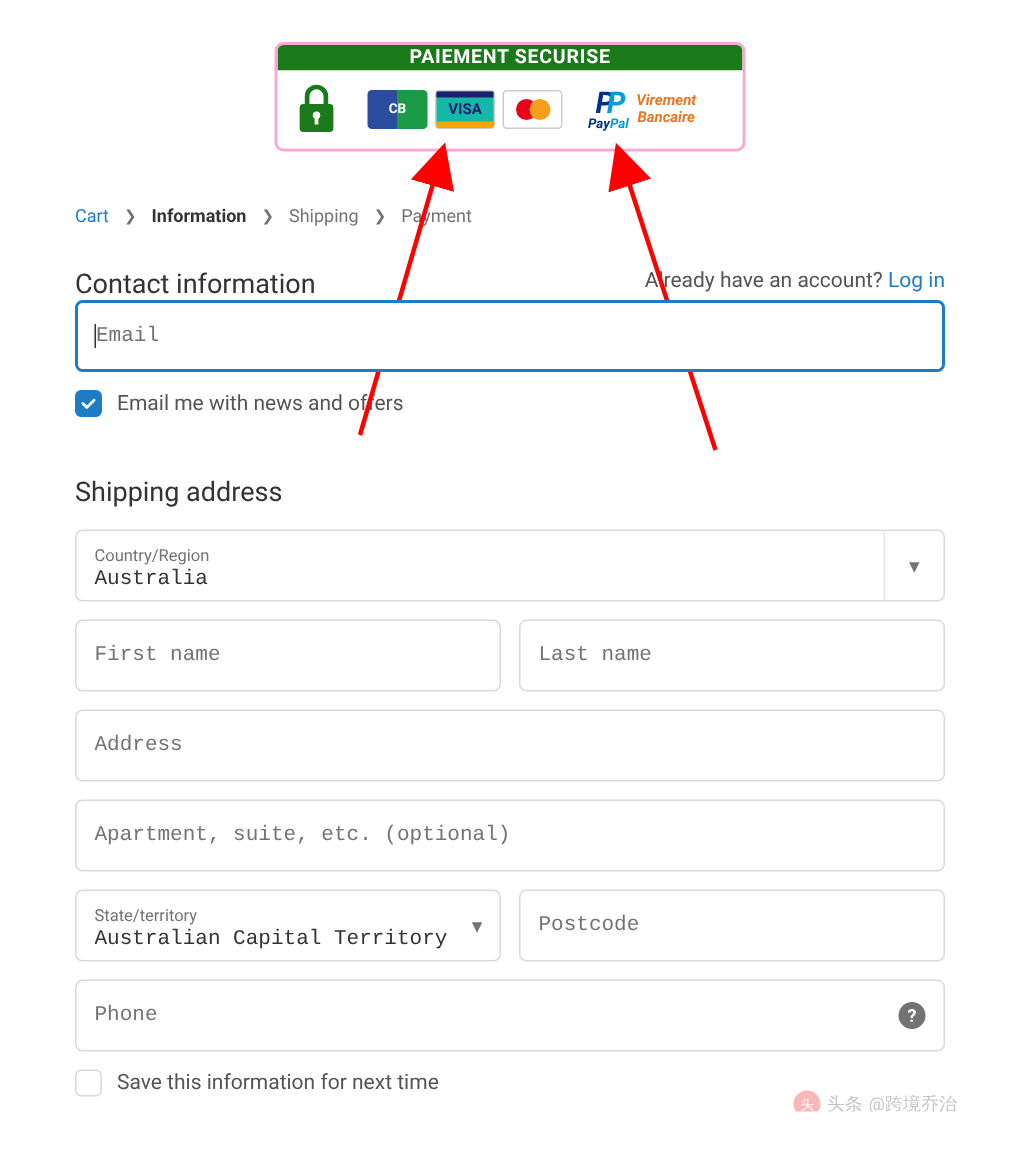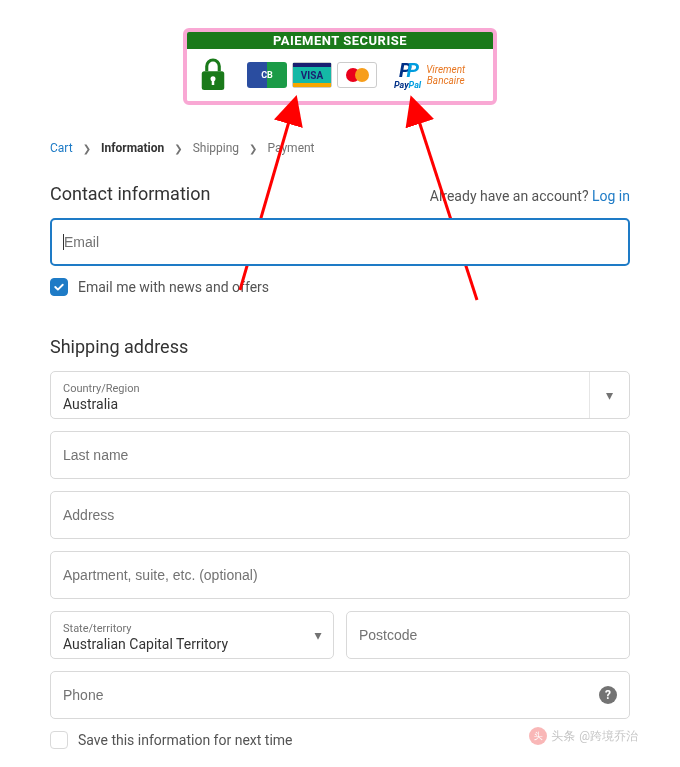--- a/index.html
+++ b/index.html
@@ -10,21 +10,21 @@
       color: #333;
       font-size: 14px;
       position: relative;
     }
     .container { padding: 0 50px; }
     
     
     .banner-wrap { display: flex; justify-content: center; padding-top: 28px; }
     .banner {
       width: 314px;
-      border: 4px solid #f9a8d4;
+      border: 2px solid #f9a8d4;
       border-radius: 6px;
       overflow: hidden;
     }
     .banner-title {
       background: #1a7a1a;
       color: #fff;
       font-weight: bold;
       text-align: center;
       font-size: 13px;
       padding: 1px 0;
@@ -54,52 +54,52 @@
     .card.visa::before{content:"";position:absolute;top:0;left:0;right:0;height:4px;background:#1a1f71;}
     .card.mc { background: #fff; border:1px solid #ccc; position:relative; }
     .mc-circles{display:flex;}
     .mc-c{width:14px;height:14px;border-radius:50%;}
     .mc-c.r{background:#ea001b;} .mc-c.y{background:#f79e1b;margin-left:-5px;}
     .paypal { display:flex; flex-direction:column; align-items:center; gap:0; }
     .paypal-p { font-size: 20px; font-weight: bold; font-style: italic; line-height:1;margin-left:15px; }
     .paypal-p .p1{color:#003087;} .paypal-p .p2{color:#009cde;margin-left:-5px;}
     .paypal-txt{font-size:9px;color:#003087;font-weight:bold;font-style:italic;margin-left:12px;}
     .paypal-txt .p2c{color:#009cde;}
-    .virement { font-size:10px; color:#e87722; font-weight:normal; font-style:italic; text-align:center; line-height:1.1; }
+    .virement { font-size:10px; color:#e87722; font-weight:bold; font-style:italic; text-align:center; line-height:1.1; }
     
     
     .breadcrumb {
       display: flex; justify-content: flex-start; align-items: center;
       gap: 10px; padding: 36px 0 28px; font-size: 12px; color: #737373;
     }
     .breadcrumb a { color: #1e7bc6; text-decoration: none; }
     .breadcrumb .active { color: #333; font-weight: bold; }
     .chev { color: #737373; font-size: 10px; }
     
     
-    .section-head { display: flex; justify-content: space-between; align-items: flex-end; margin-bottom: 14px; }
+    .section-head { display: flex; justify-content: space-between; align-items: flex-start; }
     h2 { font-size: 18px; font-weight: 400; color: #333; }
     .account-link { font-size: 14px; color: #545454; }
     .account-link a { color: #1e7bc6; text-decoration: none; }
     
     
     .field {
       border: 1px solid #d9d9d9;
       border-radius: 5px;
       padding: 0 12px;
       height: 48px;
       display: flex;
       flex-direction: column;
       justify-content: center;
       margin-bottom: 12px;
       background: #fff;
       position: relative;
     }
     .field.focused { border: 2px solid #1e7bc6; padding: 0 11px; }
-    .field input, .field .value { border:0; outline:0; font-size:14px; width:100%; background:transparent; color:#333; }
+    .field input, .field .value { border:0; outline:0; font-size:14px; width:100%; background:transparent; color:#333;font-family:Liberation Mono, monospace; }
     .field input::placeholder, .field .placeholder { color:#737373; font-size:14px; }
     .field .float-label { font-size: 11px; color: #737373; margin-bottom: 1px; }
     .field.has-value { padding-top:6px; padding-bottom:6px;justify-content:flex-end; }
     .field .caret {
       position:absolute; right:0; top:0; bottom:0; width:40px;
       display:flex; align-items:center; justify-content:center;
       border-left: 1px solid #e6e6e6; color:#737373;
     }
     .field .caret.inline { border-left:0; width:30px; }
     .field .help {
@@ -223,20 +223,23 @@
   <h2 style="margin-bottom:14px;">Shipping address</h2>
 
   <div class="field has-value">
     <div class="float-label">Country/Region</div>
     <div class="value">Australia</div>
     <div class="caret">▾</div>
   </div>
 
   <div class="row">
     <div class="field">
+      <input placeholder="First name" style="">
+    </div>
+    <div class="field">
       <input placeholder="Last name" style="">
     </div>
   </div>
 
   <div class="field">
     <input placeholder="Address" style="">
   </div>
 
   <div class="field">
     <input placeholder="Apartment, suite, etc. (optional)" style="">

